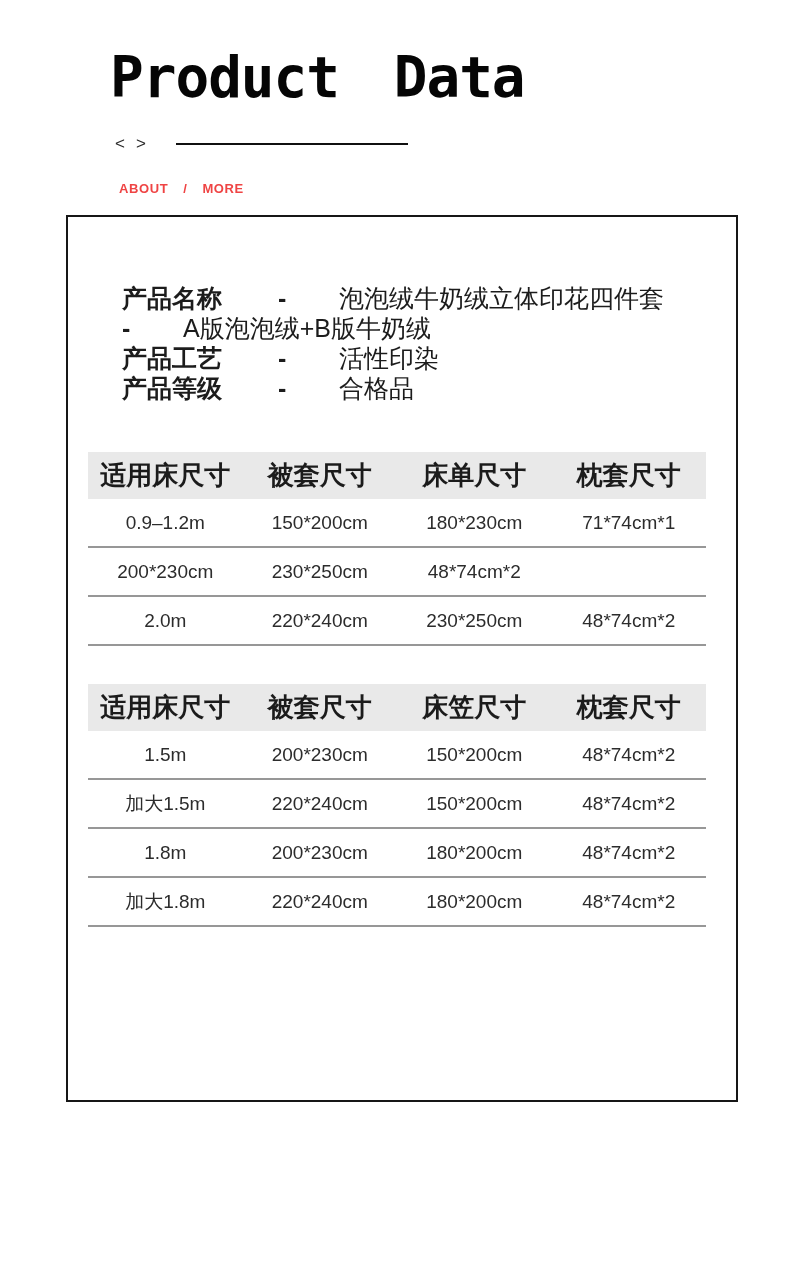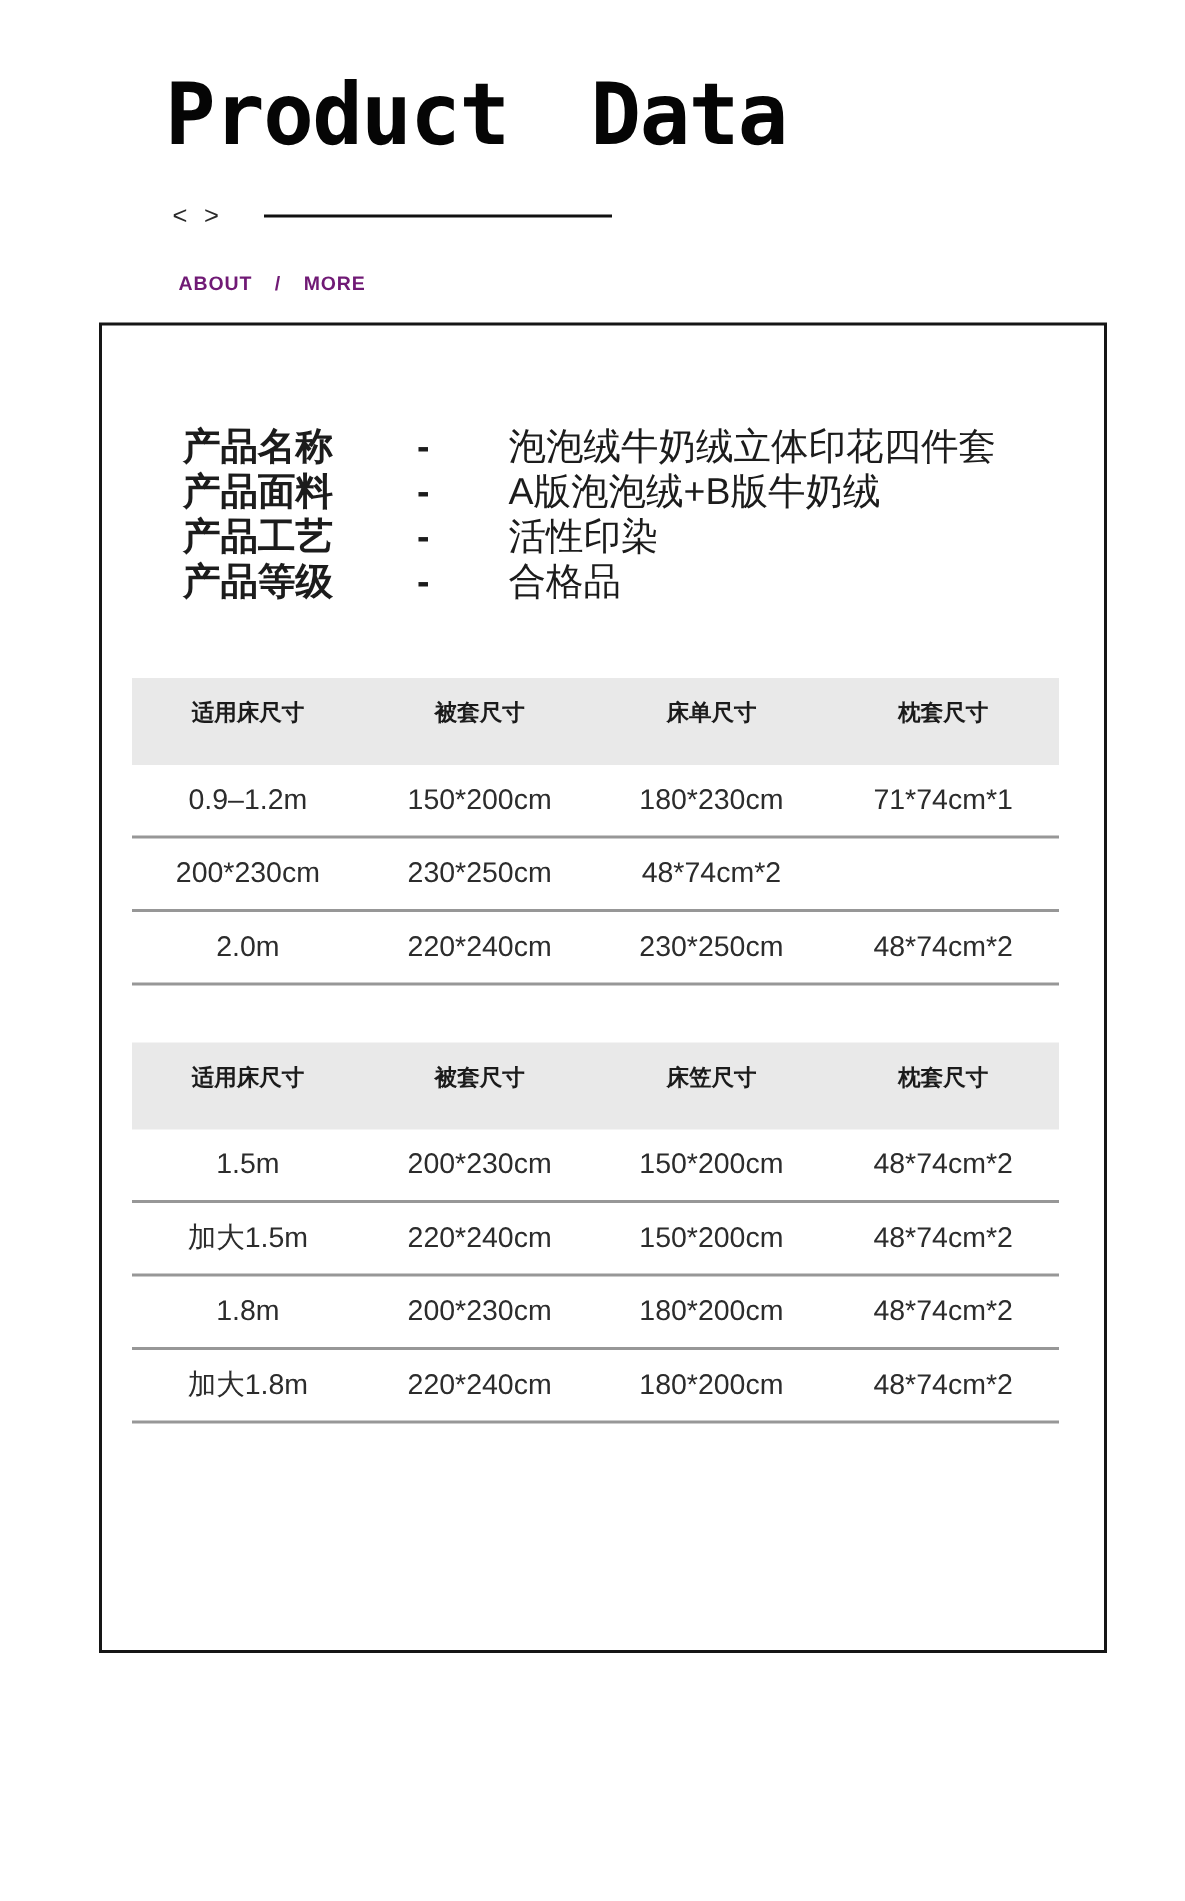--- a/index.html
+++ b/index.html
@@ -55,21 +55,21 @@
   }
   .about-row {
     position: absolute;
     left: 119px;
     top: 181px;
     display: flex;
     gap: 15px;
     font-size: 13px;
     font-weight: 700;
     letter-spacing: 0.6px;
-    color: #701a75;
+    color: #ef4444;
   }
   .subtitle {
     position: absolute;
     right: 79px;
     top: 176px;
     font-size: 42px;
     font-weight: 700;
     color: #050505;
     white-space: nowrap;
   }
@@ -102,24 +102,24 @@
   }
   .table-1 { margin-top: 49px; }
   .table-2 { margin-top: 38px; }
   .trow {
     display: grid;
     grid-template-columns: repeat(4, 1fr);
     text-align: center;
     white-space: nowrap;
   }
   .thead {
-    height: 58px;
+    height: 47px;
     line-height: 47px;
     background: var(--header-bg);
-    font-size: 15px;
+    font-size: 26px;
     font-weight: 700;
     color: #1b1b1b;
   }
   .tdata {
     height: 49px;
     line-height: 47px;
     border-bottom: 2px solid var(--divider);
     font-size: 19px;
     font-weight: 400;
     color: #2c2c2c;
@@ -144,21 +144,20 @@
 
 <div class="box">
 
   <div class="specs">
     <div class="spec">
       <span class="label">产品名称</span>
       <span class="dash">-</span>
       <span class="value">泡泡绒牛奶绒立体印花四件套</span>
     </div>
     <div class="spec">
-      <span class="label">产品面料</span>
       <span class="dash">-</span>
       <span class="value">A版泡泡绒+B版牛奶绒</span>
     </div>
     <div class="spec">
       <span class="label">产品工艺</span>
       <span class="dash">-</span>
       <span class="value">活性印染</span>
     </div>
     <div class="spec">
       <span class="label">产品等级</span>

